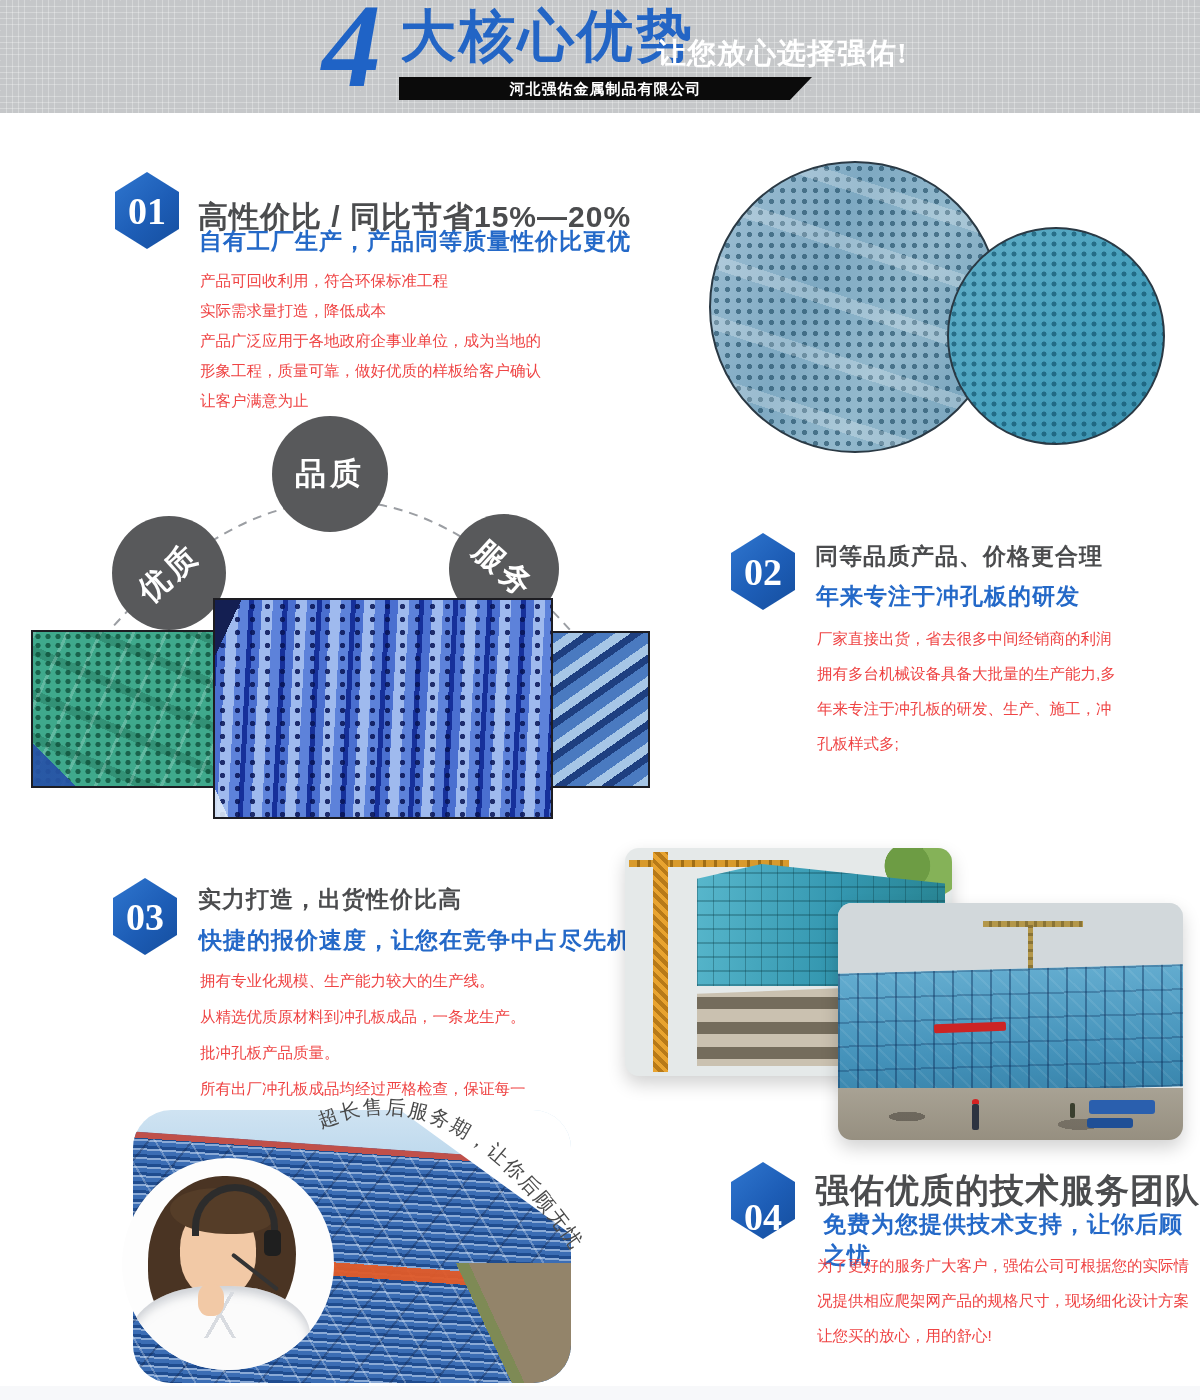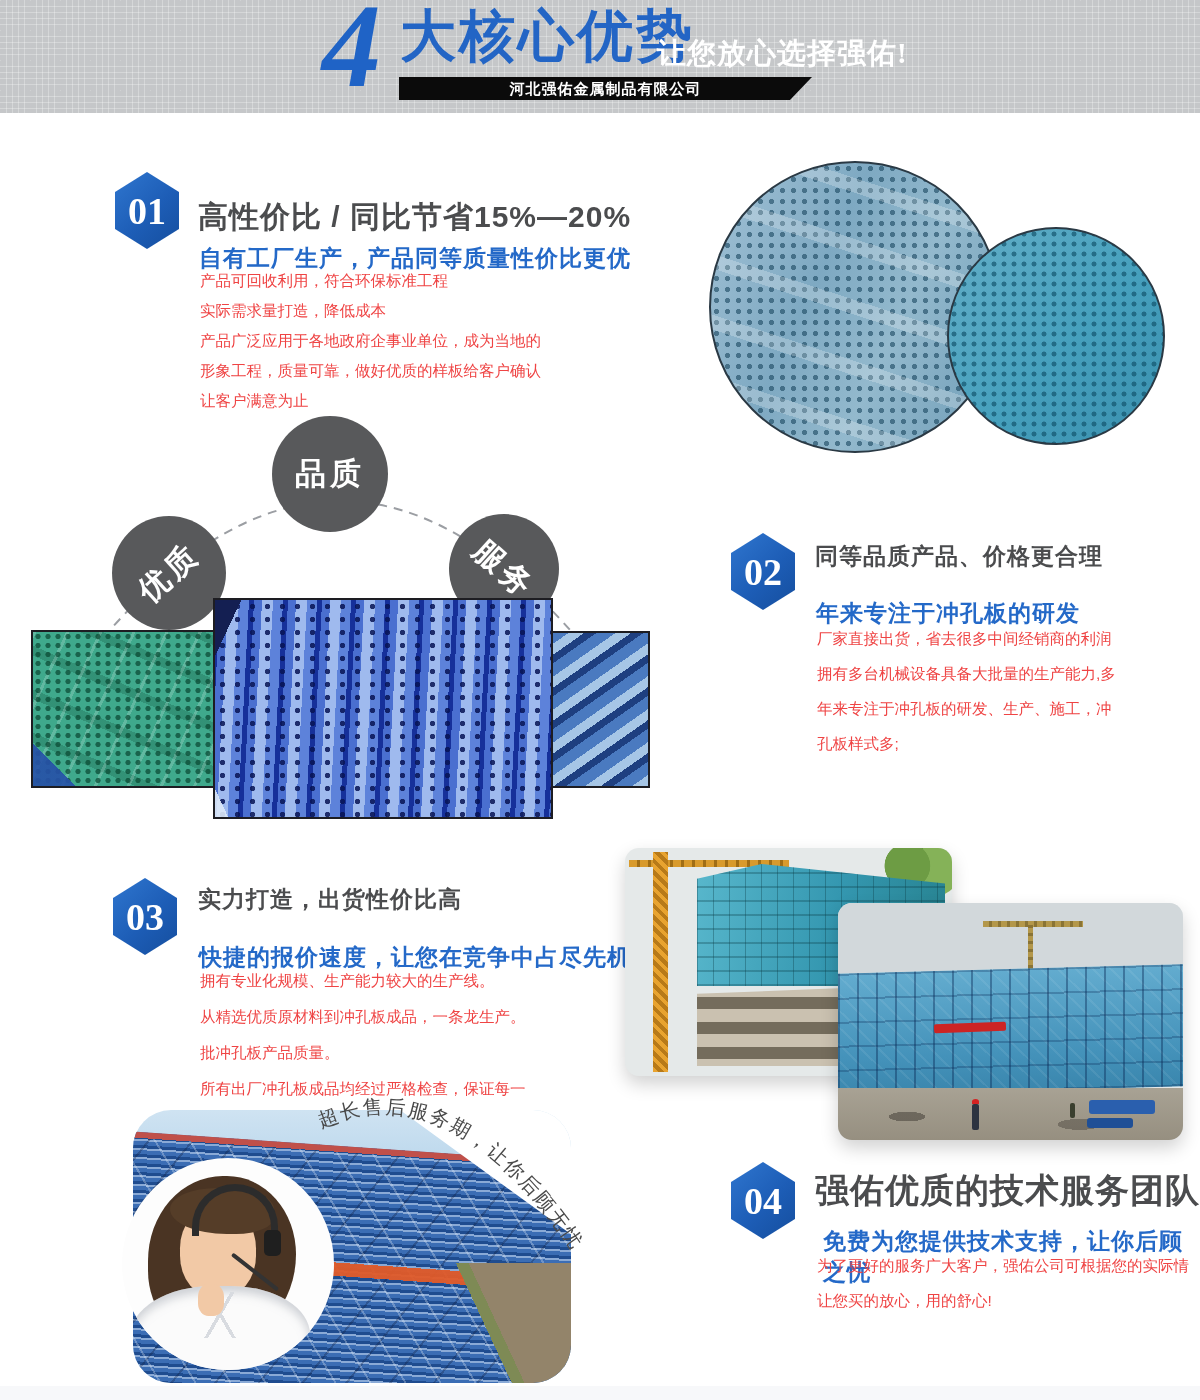--- a/index.html
+++ b/index.html
@@ -25,21 +25,21 @@
     clip-path:polygon(0 0,100% 0,calc(100% - 22px) 100%,0 100%);
     color:#fff; font-size:15px; font-weight:bold; text-align:center; line-height:23px; letter-spacing:1px; }
 
   
   .hex { position:absolute; width:64px; height:77px; display:flex; align-items:center; justify-content:center;
     clip-path:polygon(50% 0,100% 26%,100% 74%,50% 100%,0 74%,0 26%);
     background:linear-gradient(135deg,#2f76cf 0%,#1d5db6 55%,#154e9e 100%);
     color:#fff; font-family:"Liberation Serif","DejaVu Serif",serif; font-size:38px; font-weight:bold; }
   .sec-title-sans { position:absolute; font-size:30px; font-weight:bold; color:#4b4c4e; letter-spacing:1px; }
   .sec-title-serif { position:absolute; font-family:"Liberation Serif","DejaVu Serif",serif; font-size:23px; font-weight:bold; color:#4b4c4e; letter-spacing:1px; }
-  .sec-sub { position:absolute; font-family:"Liberation Serif","DejaVu Serif",serif; font-size:23px; font-weight:bold; color:#2469c8; letter-spacing:1px;margin-top:17px; }
+  .sec-sub { position:absolute; font-family:"Liberation Serif","DejaVu Serif",serif; font-size:23px; font-weight:bold; color:#2469c8; letter-spacing:1px; }
   .sec-body { position:absolute; font-size:15.5px; color:#ef4444; }
   .sec-body div { white-space:nowrap; }
   .lh30 div { line-height:30px; } .lh35 div { line-height:35px; } .lh36 div { line-height:36px; }
 
   
   .prod-circle { position:absolute; border-radius:50%; border:2px solid #2a3944; }
   .prod-circle.big { left:709px; top:161px; width:292px; height:292px; z-index:1;
     background-image:
       repeating-linear-gradient(18deg, rgba(255,255,255,.22) 0 14px, transparent 14px 58px),
       radial-gradient(circle, rgba(25,70,95,.6) 2.3px, transparent 2.9px),
@@ -273,24 +273,25 @@
     <div class="agent-fringe"></div>
     <div class="agent-band"></div>
     <div class="agent-cup"></div>
     <div class="agent-mic"></div>
     <div class="agent-mictip"></div>
     <div class="agent-blouse"></div>
     <div class="agent-collar"></div>
     <div class="agent-hand"></div>
   </div>
 
-  <div class="hex" style="left:731px;top:1162px;">
+  <div class="hex" style="left:731px;top:1162px;align-items:flex-end;">
     <span>04</span>
   </div>
   <div class="sec-title-sans" style="left:815px;top:1168px;font-size:34px;">强佑优质的技术服务团队</div>
   <div class="sec-sub" style="left:823px;top:1209px;">免费为您提供技术支持，让你后顾之忧</div>
   <div class="sec-body lh35" style="left:817px;top:1248px;">
     <div>为了更好的服务广大客户，强佑公司可根据您的实际情</div>
+    <div>况提供相应爬架网产品的规格尺寸，现场细化设计方案</div>
     <div>让您买的放心，用的舒心!</div>
   </div>
 
   <div class="bottom-strip"></div>
 </div>
 
 </body></html>

